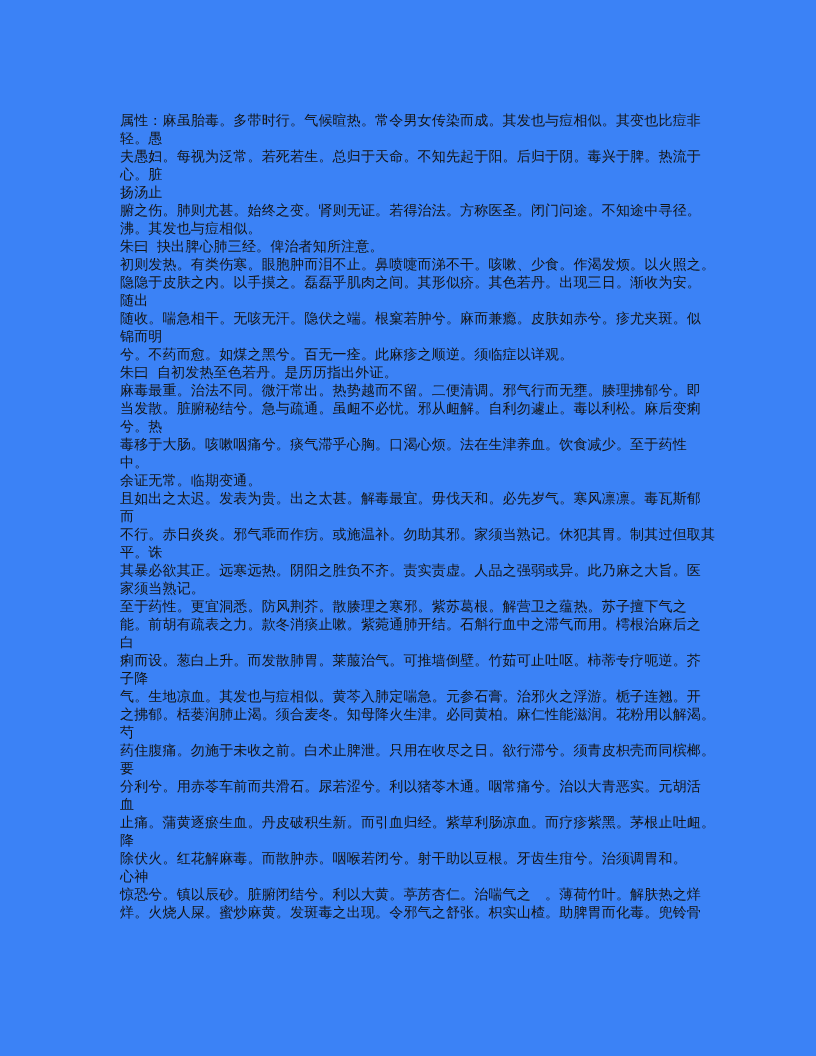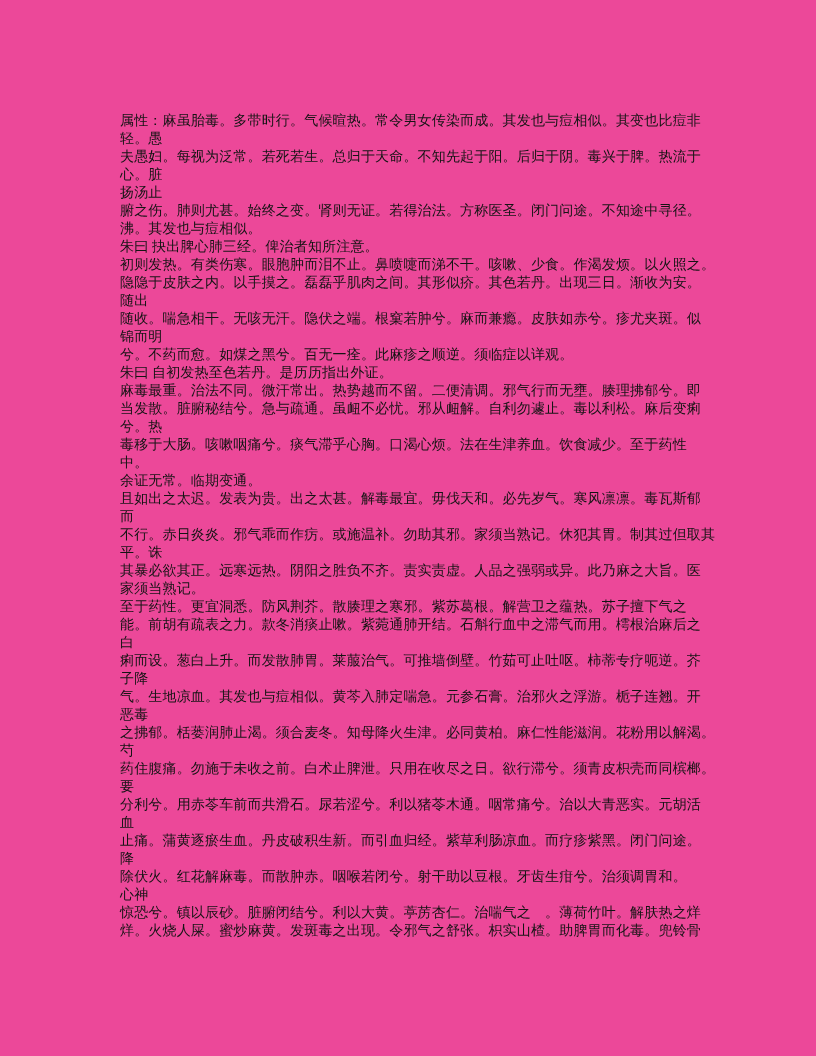--- a/index.html
+++ b/index.html
@@ -5,23 +5,23 @@
   * { box-sizing: border-box; }
   html, body {
     margin: 0;
     padding: 0;
     background: #ffffff;
   }
   .page {
     position: relative;
     width: 816px;
     height: 1056px;
-    background: #ec4899;
+    background: #3b82f6;
     overflow: hidden;
-    font-family: Liberation Serif, serif;
+    font-family: Liberation Mono, monospace;
   }
   .text-block {
     position: absolute;
     left: 120px;
     top: 112px;
     width: 602px;
     color: #141414;
     font-size: 14px;
     line-height: 18px;
   }
@@ -63,27 +63,26 @@
       <div class="text-line">不行。赤日炎炎。邪气乖而作疠。或施温补。勿助其邪。家须当熟记。休犯其胃。制其过但取其</div>
       <div class="text-line">平。诛</div>
       <div class="text-line">其暴必欲其正。远寒远热。阴阳之胜负不齐。责实责虚。人品之强弱或异。此乃麻之大旨。医</div>
       <div class="text-line">家须当熟记。</div>
       <div class="text-line">至于药性。更宜洞悉。防风荆芥。散腠理之寒邪。紫苏葛根。解营卫之蕴热。苏子擅下气之</div>
       <div class="text-line">能。前胡有疏表之力。款冬消痰止嗽。紫菀通肺开结。石斛行血中之滞气而用。樗根治麻后之</div>
       <div class="text-line">白</div>
       <div class="text-line">痢而设。葱白上升。而发散肺胃。莱菔治气。可推墙倒壁。竹茹可止吐呕。柿蒂专疗呃逆。芥</div>
       <div class="text-line">子降</div>
       <div class="text-line">气。生地凉血。其发也与痘相似。黄芩入肺定喘急。元参石膏。治邪火之浮游。栀子连翘。开</div>
-      <div class="text-line">恶毒</div>
       <div class="text-line">之拂郁。栝蒌润肺止渴。须合麦冬。知母降火生津。必同黄柏。麻仁性能滋润。花粉用以解渴。</div>
       <div class="text-line">芍</div>
       <div class="text-line">药住腹痛。勿施于未收之前。白术止脾泄。只用在收尽之日。欲行滞兮。须青皮枳壳而同槟榔。</div>
       <div class="text-line">要</div>
       <div class="text-line">分利兮。用赤苓车前而共滑石。尿若涩兮。利以猪苓木通。咽常痛兮。治以大青恶实。元胡活</div>
       <div class="text-line">血</div>
-      <div class="text-line">止痛。蒲黄逐瘀生血。丹皮破积生新。而引血归经。紫草利肠凉血。而疗疹紫黑。闭门问途。</div>
+      <div class="text-line">止痛。蒲黄逐瘀生血。丹皮破积生新。而引血归经。紫草利肠凉血。而疗疹紫黑。茅根止吐衄。</div>
       <div class="text-line">降</div>
       <div class="text-line">除伏火。红花解麻毒。而散肿赤。咽喉若闭兮。射干助以豆根。牙齿生疳兮。治须调胃和。</div>
       <div class="text-line">心神</div>
       <div class="text-line">惊恐兮。镇以辰砂。脏腑闭结兮。利以大黄。葶苈杏仁。治喘气之　。薄荷竹叶。解肤热之烊</div>
       <div class="text-line">烊。火烧人屎。蜜炒麻黄。发斑毒之出现。令邪气之舒张。枳实山楂。助脾胃而化毒。兜铃骨</div>
     </div>
 </div>
 
 </body></html>

